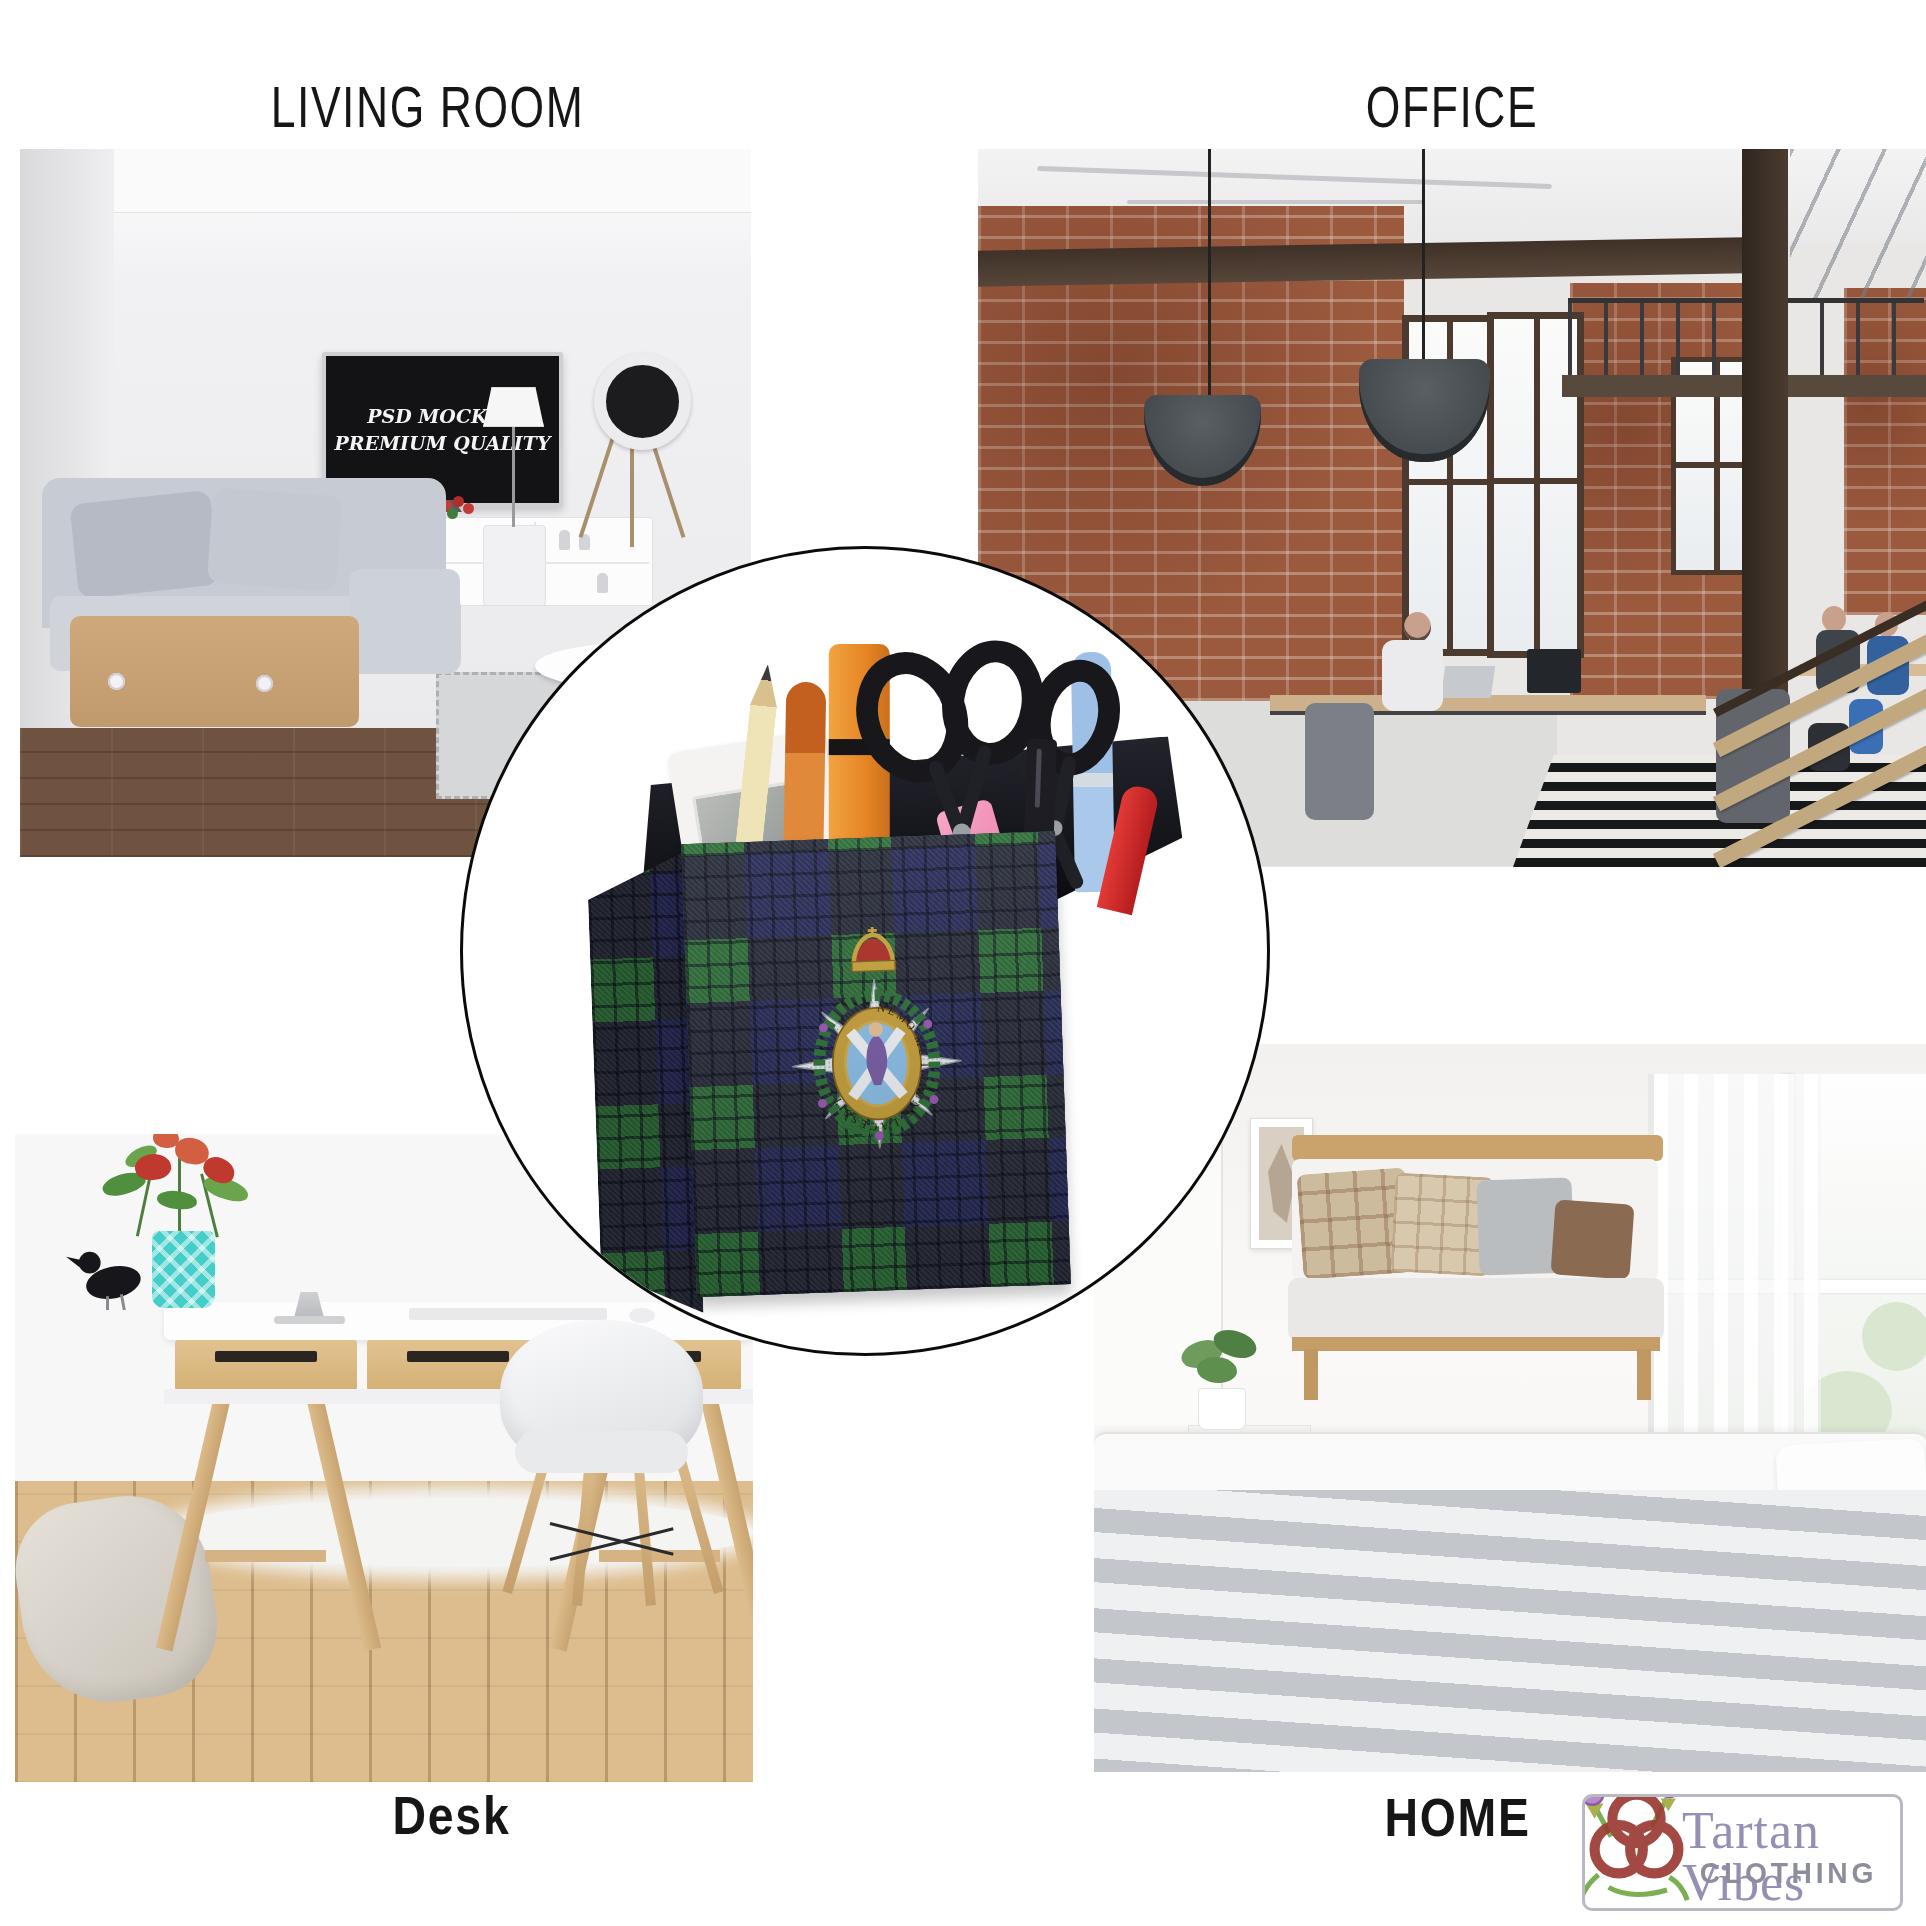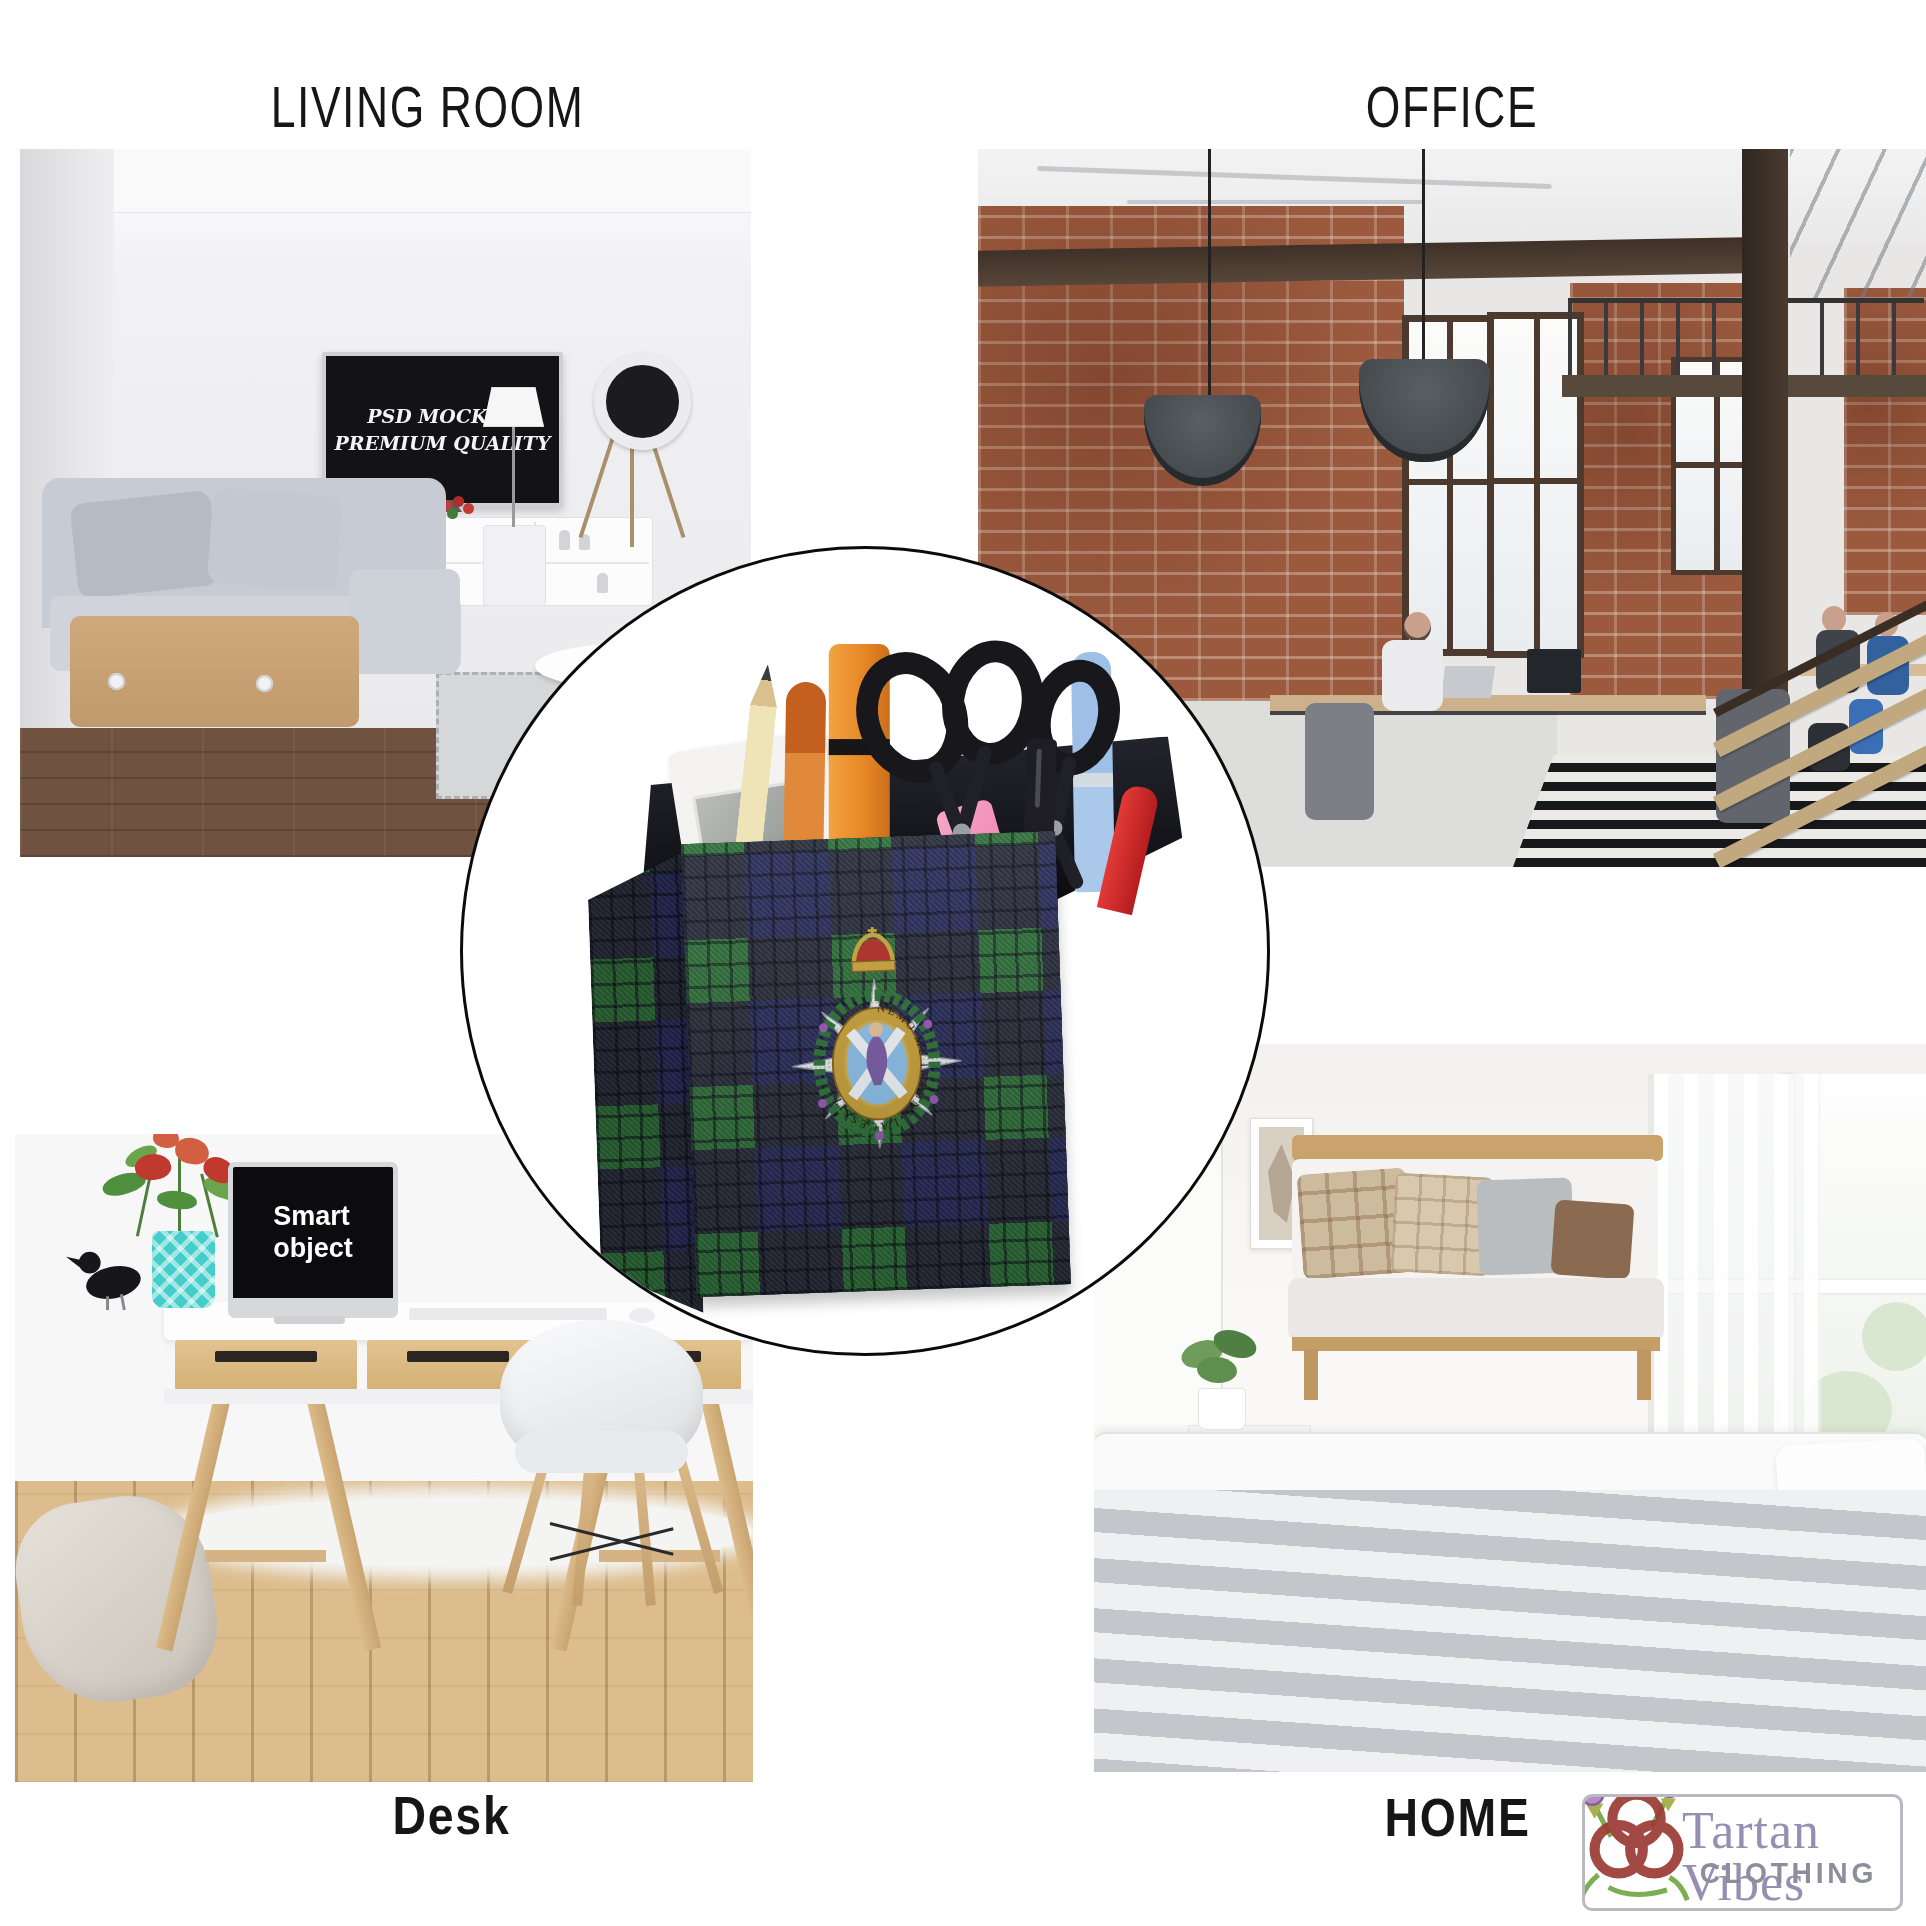--- a/index.html
+++ b/index.html
@@ -278,26 +278,20 @@
     <div class="abs dk-leg" style="left:592px;top:267px;transform:rotate(13deg);"></div>
     <div class="abs dk-leg" style="left:686px;top:267px;transform:rotate(-13deg);"></div>
     <div class="abs dk-cross" style="left:584px;top:416px;"></div>
     <div class="abs dk-desk-top"></div>
     <div class="abs dk-drawers">
       <div class="dk-drawer"></div>
       <div class="dk-drawer"></div>
       <div class="dk-drawer"></div>
     </div>
     <div class="abs dk-apron"></div>
-    <div class="abs dk-imac">
-      <div class="dk-imac-text">
-        <div>Smart</div>
-        <div>object</div>
-      </div>
-    </div>
     <div class="abs dk-imac-stand"></div>
     <div class="abs dk-imac-base"></div>
     <div class="abs dk-keyboard"></div>
     <div class="abs dk-mouse"></div>
     <div class="abs dk-flowers">
       <div class="dk-stem" style="left:59px;top:40px;height:69px;transform:rotate(12deg);"></div>
       <div class="dk-stem" style="left:94px;top:30px;height:79px;"></div>
       <div class="dk-stem" style="left:124px;top:45px;height:65px;transform:rotate(-14deg);"></div>
       <div class="fl fl-green" style="left:18px;top:46px;width:44px;height:20px;transform:rotate(-18deg);"></div>
       <div class="fl fl-green2" style="left:119px;top:51px;width:46px;height:20px;transform:rotate(16deg);"></div>

